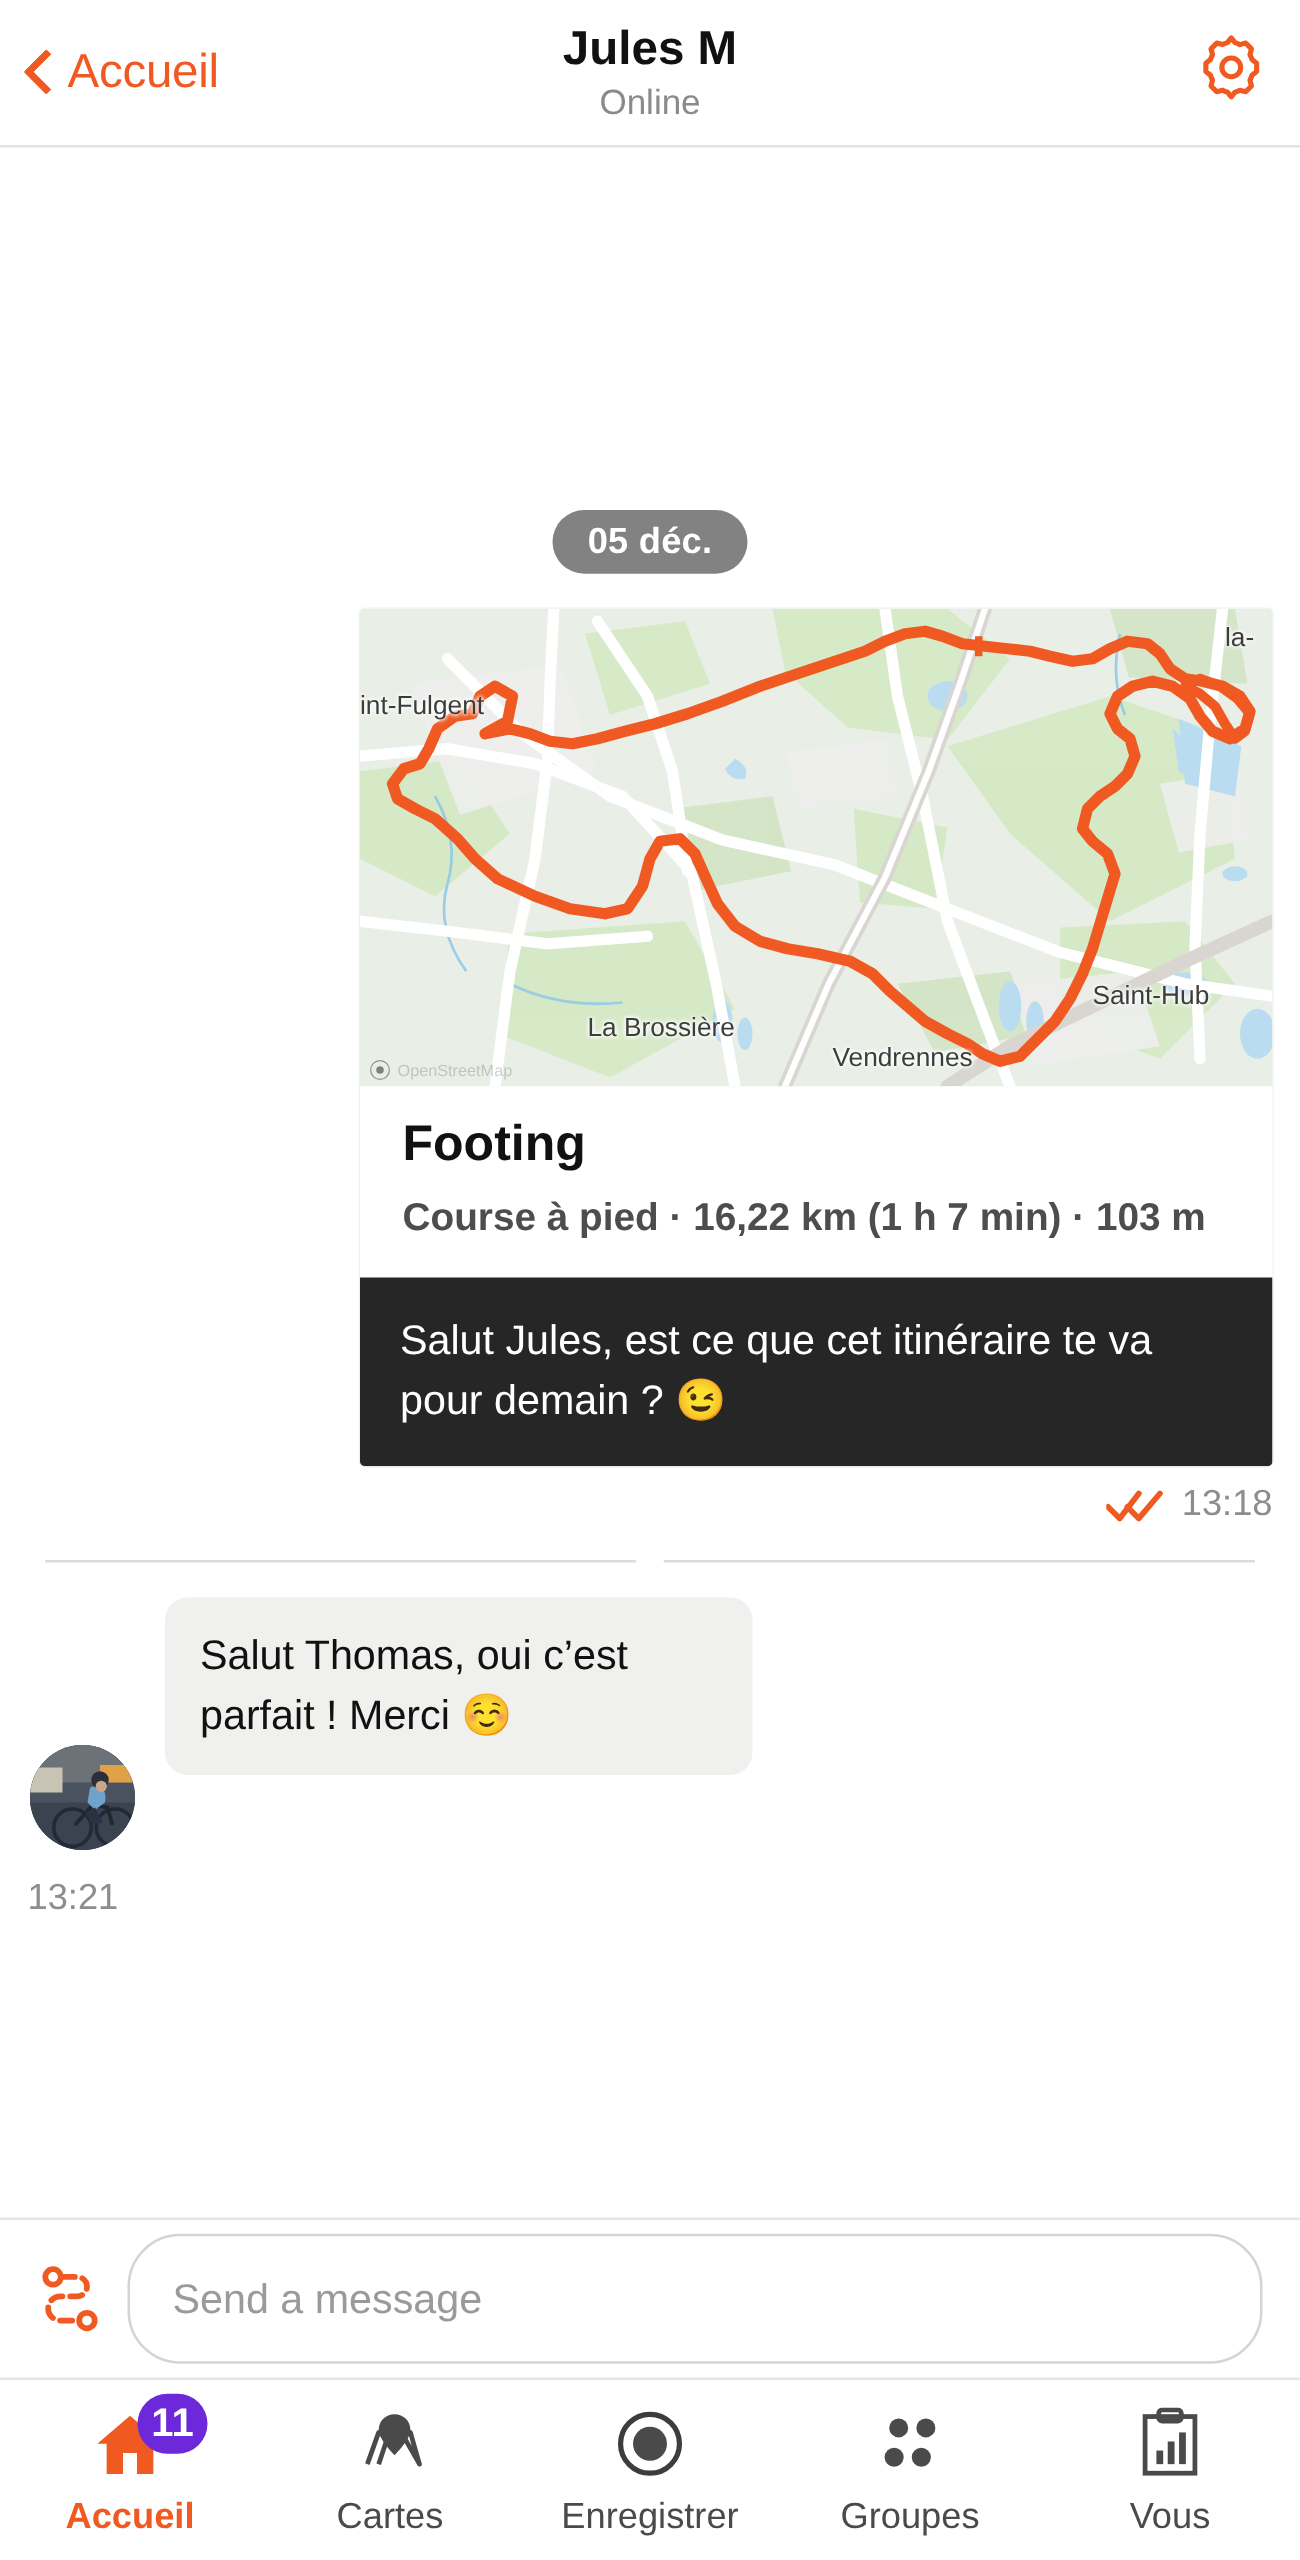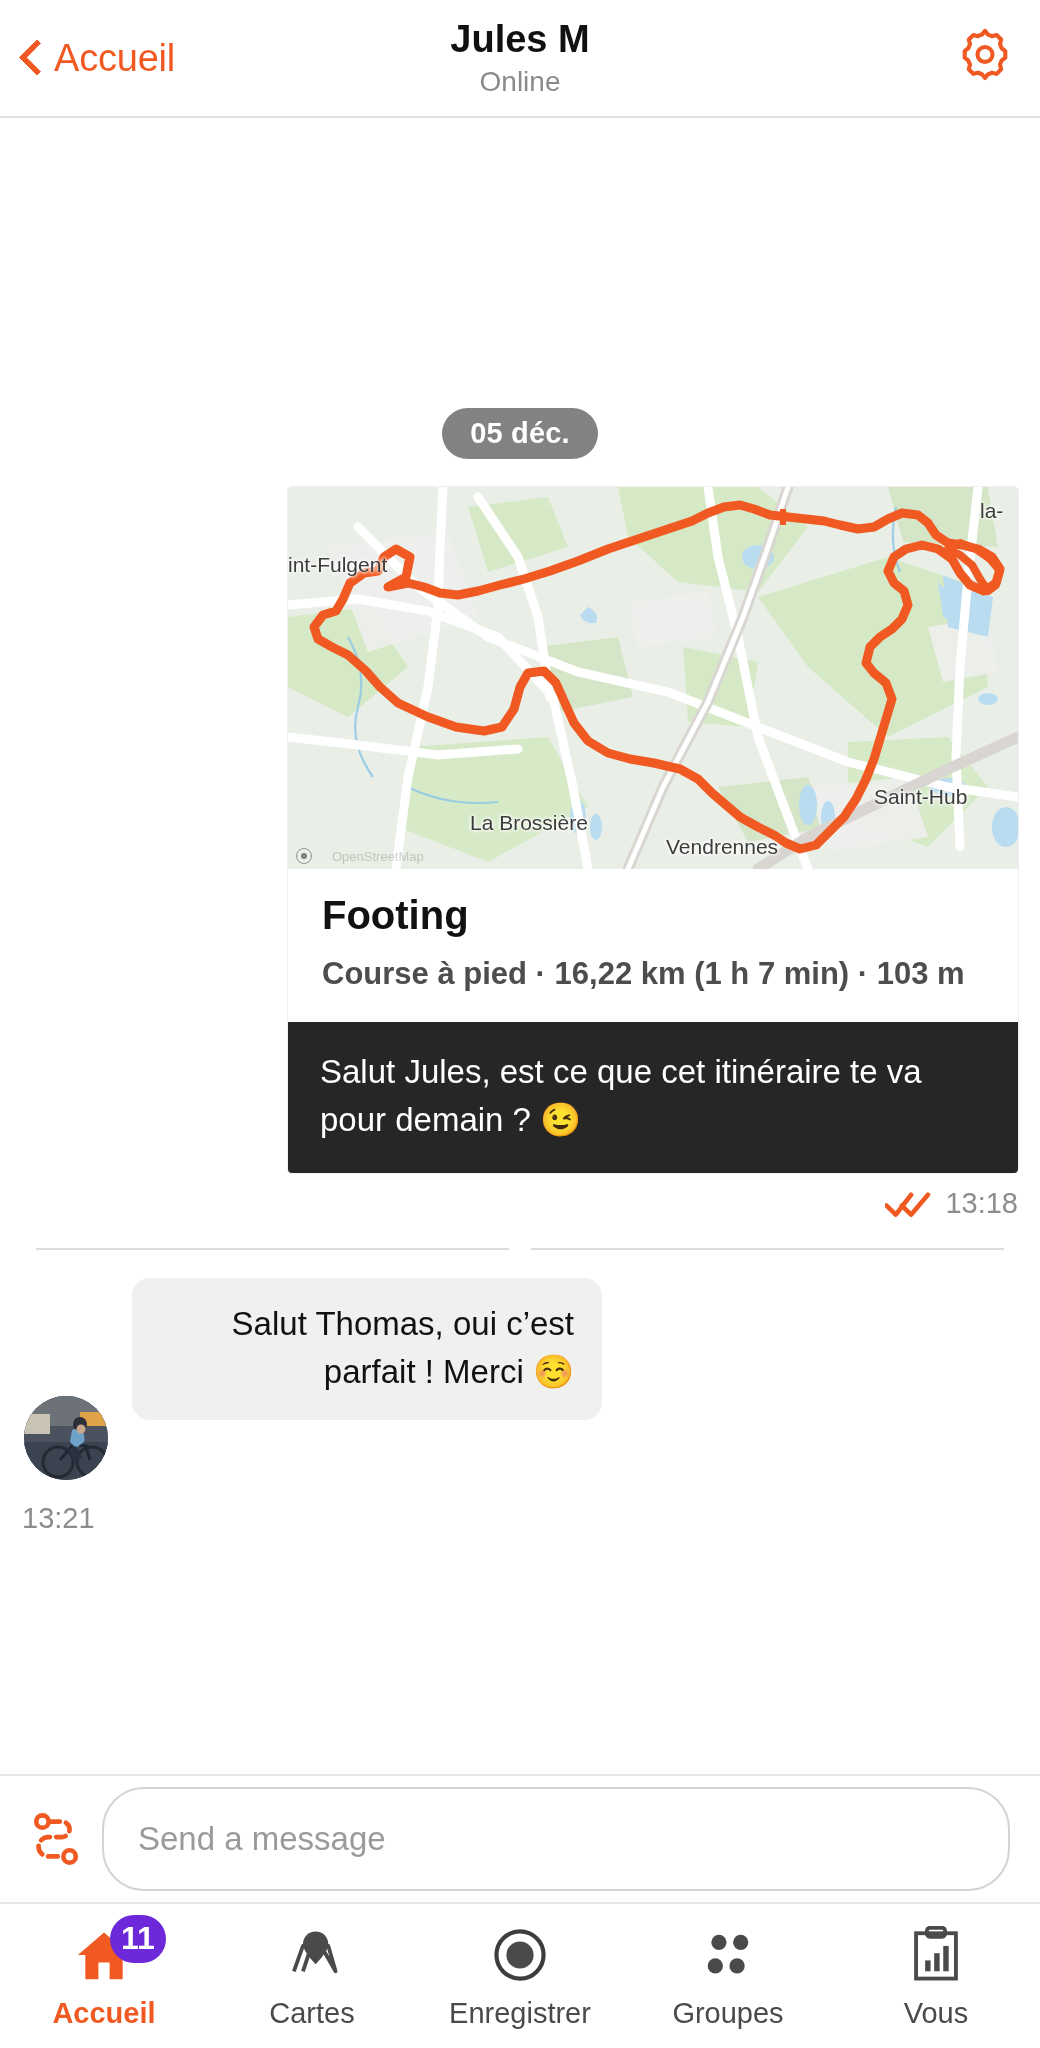--- a/index.html
+++ b/index.html
@@ -67,21 +67,21 @@
     background: #e9f0e4;
   }
   .map svg { position: absolute; inset: 0; width: 100%; height: 100%; display: block; }
   .map-label {
     position: absolute; font-size: 21px; color: #3c3c3c;
     font-family: "Liberation Sans", sans-serif; white-space: nowrap;
     text-shadow: 0 0 4px #fff, 0 0 4px #fff, 0 0 3px #fff;
   }
   .attrib {
     position: absolute; left: 8px; bottom: 5px;
-    display: flex; align-items: center; gap: 20px;
+    display: flex; align-items: center; gap: 6px;
     font-size: 13px; color: rgba(90,110,90,0.30);
   }
   .attrib-mark {
     width: 16px; height: 16px; border-radius: 50%;
     border: 1.6px solid rgba(40,40,40,0.45);
     display: flex; align-items: center; justify-content: center;
   }
   .attrib-mark::after { content:""; width:6px; height:6px; border-radius:50%; background: rgba(40,40,40,0.55); }
 
   .card-body { padding: 22px 34px 26px 34px; background:#fff; }
@@ -109,21 +109,20 @@
   .unread-text { font-size: 27px; font-weight: bold; color: #111; letter-spacing: 0.6px; }
 
   
   .in-block { padding: 28px 0 0 22px; }
   .in-bubble {
     display: inline-block; max-width: 470px;
     background: #F0F0EE; color: #111;
     border-radius: 18px; padding: 22px 28px 24px 28px;
     font-size: 33px; line-height: 1.45;
     margin-left: 110px;
-    text-align: right;
   }
   .in-foot { display: flex; align-items: flex-start; gap: 22px; margin-top: -24px; flex-direction: column; }
   .avatar {
     width: 84px; height: 84px; border-radius: 50%; overflow: hidden;
     flex: 0 0 84px; position: relative; background: #3d4450; margin-left: 2px;
   }
   .avatar svg { width: 100%; height: 100%; display: block; }
   .time-in { font-size: 29px; color: #8d8d8d; padding-bottom: 4px; }
 
   

